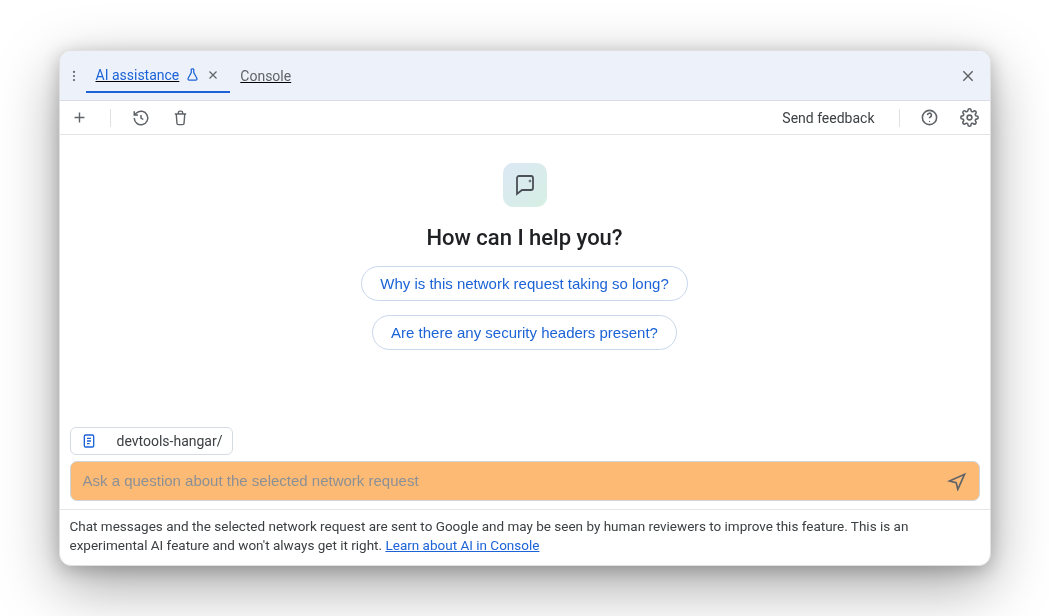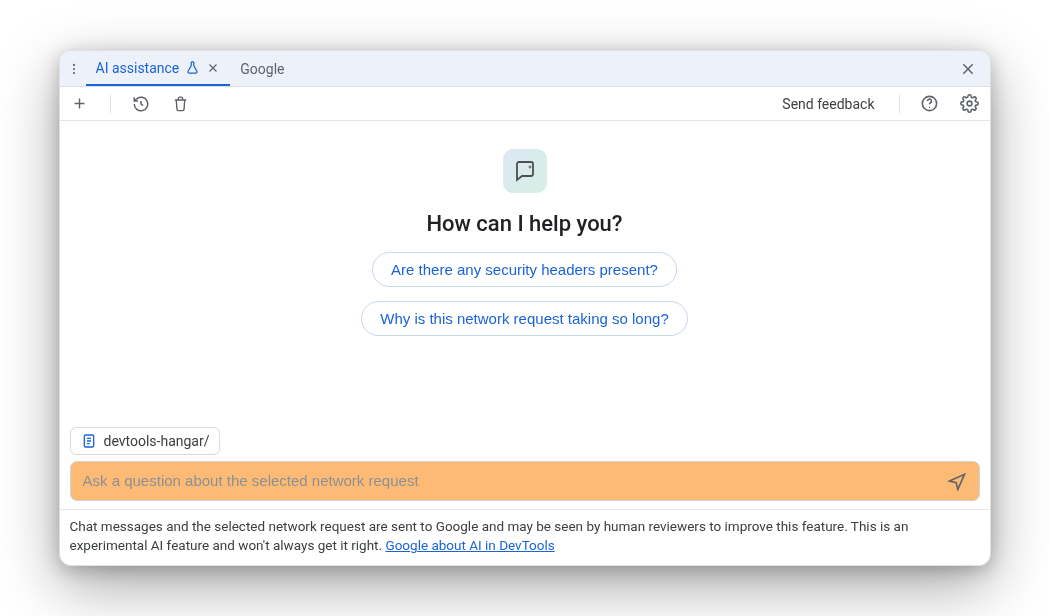--- a/index.html
+++ b/index.html
@@ -20,24 +20,25 @@
       background: #fff;
       display: flex;
       flex-direction: column;
       overflow: hidden;
       border: 1px solid #e0e0e0;
     }
     
     .tabbar {
       display: flex;
       align-items: center;
-      height: 36px;
+      height: 50px;
       background: #edf2fa;
       border-bottom: 1px solid #d9dde5;
       padding: 0 4px;
+      text-decoration: underline;
     }
     .tabbar .kebab {
       width: 20px; height: 30px;
       display:flex; align-items:center; justify-content:center;
       color:#5f6368;
       cursor:pointer;
       margin-right:2px;
     }
     .tab {
       display:flex; align-items:center; gap:6px;
@@ -109,21 +110,21 @@
       color:#1b63d6;
       background:#fff;
       cursor:pointer;
     }
     
     .context-row {
       padding: 0 10px;
       margin-top:auto;
     }
     .context-pill {
-      display:inline-flex; align-items:flex-end; gap:7px;
+      display:inline-flex; align-items:flex-end; gap:20px;
       border:1px solid #d6dbe3;
       border-radius:6px;
       padding:5px 10px;
       font-size:14px;
       color:#3c4043;
       margin: 10px 0 6px 0;
       background:#fff;
     }
     .context-pill .doc-icon { color:#1b63d6; width:16px; height:16px; }
     
@@ -179,21 +180,21 @@
             <path d="M10 3h4M10 3v6l-5 9a2 2 0 0 0 1.8 3h10.4a2 2 0 0 0 1.8-3l-5-9V3"></path>
           </svg>
       </span>
       <span class="close-x">
         <svg width="12" height="12" viewBox="0 0 24 24" stroke="currentColor" stroke-width="2.4">
             <path d="M5 5l14 14M19 5L5 19"></path>
           </svg>
       </span>
     </div>
     <div class="tab">
-      <span>Google</span>
+      <span>Console</span>
     </div>
     <div class="spacer"></div>
     <div class="win-close">
       <svg width="16" height="16" viewBox="0 0 24 24" stroke="currentColor" stroke-width="2.2">
           <path d="M5 5l14 14M19 5L5 19"></path>
         </svg>
     </div>
   </div>
 
   <div class="toolbar">
@@ -235,22 +236,22 @@
 
   <div class="content">
     <div class="hero-icon">
       <svg width="24" height="24" viewBox="0 0 24 24" fill="none" stroke="currentColor" stroke-width="1.8">
           <path d="M4 5a2 2 0 0 1 2-2h12a2 2 0 0 1 2 2v10a2 2 0 0 1-2 2H9l-5 4V5z"></path>
           <path d="M17 6l.6 1.4L19 8l-1.4.6L17 10l-.6-1.4L15 8l1.4-.6L17 6z" fill="currentColor" stroke="none"></path>
         </svg>
     </div>
     <div class="hero-title">How can I help you?</div>
     <div class="suggestions">
+      <button class="chip">Why is this network request taking so long?</button>
       <button class="chip">Are there any security headers present?</button>
-      <button class="chip">Why is this network request taking so long?</button>
     </div>
 
     <div class="context-row" style="align-self:flex-start;">
       <div class="context-pill">
         <span class="doc-icon">
           <svg width="16" height="16" viewBox="0 0 24 24" fill="none" stroke="currentColor" stroke-width="2">
               <rect x="5" y="3" width="14" height="18" rx="2"></rect>
               <path d="M9 8h6M9 12h6M9 16h4"></path>
             </svg>
         </span>
@@ -263,17 +264,17 @@
         <input type="text" placeholder="Ask a question about the selected network request" style="">
         <div class="send-btn">
           <svg width="20" height="20" viewBox="0 0 24 24" fill="none" stroke="currentColor" stroke-width="2">
               <path d="M3 12l18-8-8 18-2-8-8-2z"></path>
             </svg>
         </div>
       </div>
     </div>
 
     <div class="footer" style="align-self:stretch;">
-      <span>Chat messages and the selected network request are sent to Google and may be seen by human reviewers to improve this feature. This is an experimental AI feature and won't always get it right. </span><a>Google about AI in DevTools</a>
+      <span>Chat messages and the selected network request are sent to Google and may be seen by human reviewers to improve this feature. This is an experimental AI feature and won't always get it right. </span><a>Learn about AI in Console</a>
     </div>
   </div>
 
 </div>
 
 </body></html>

